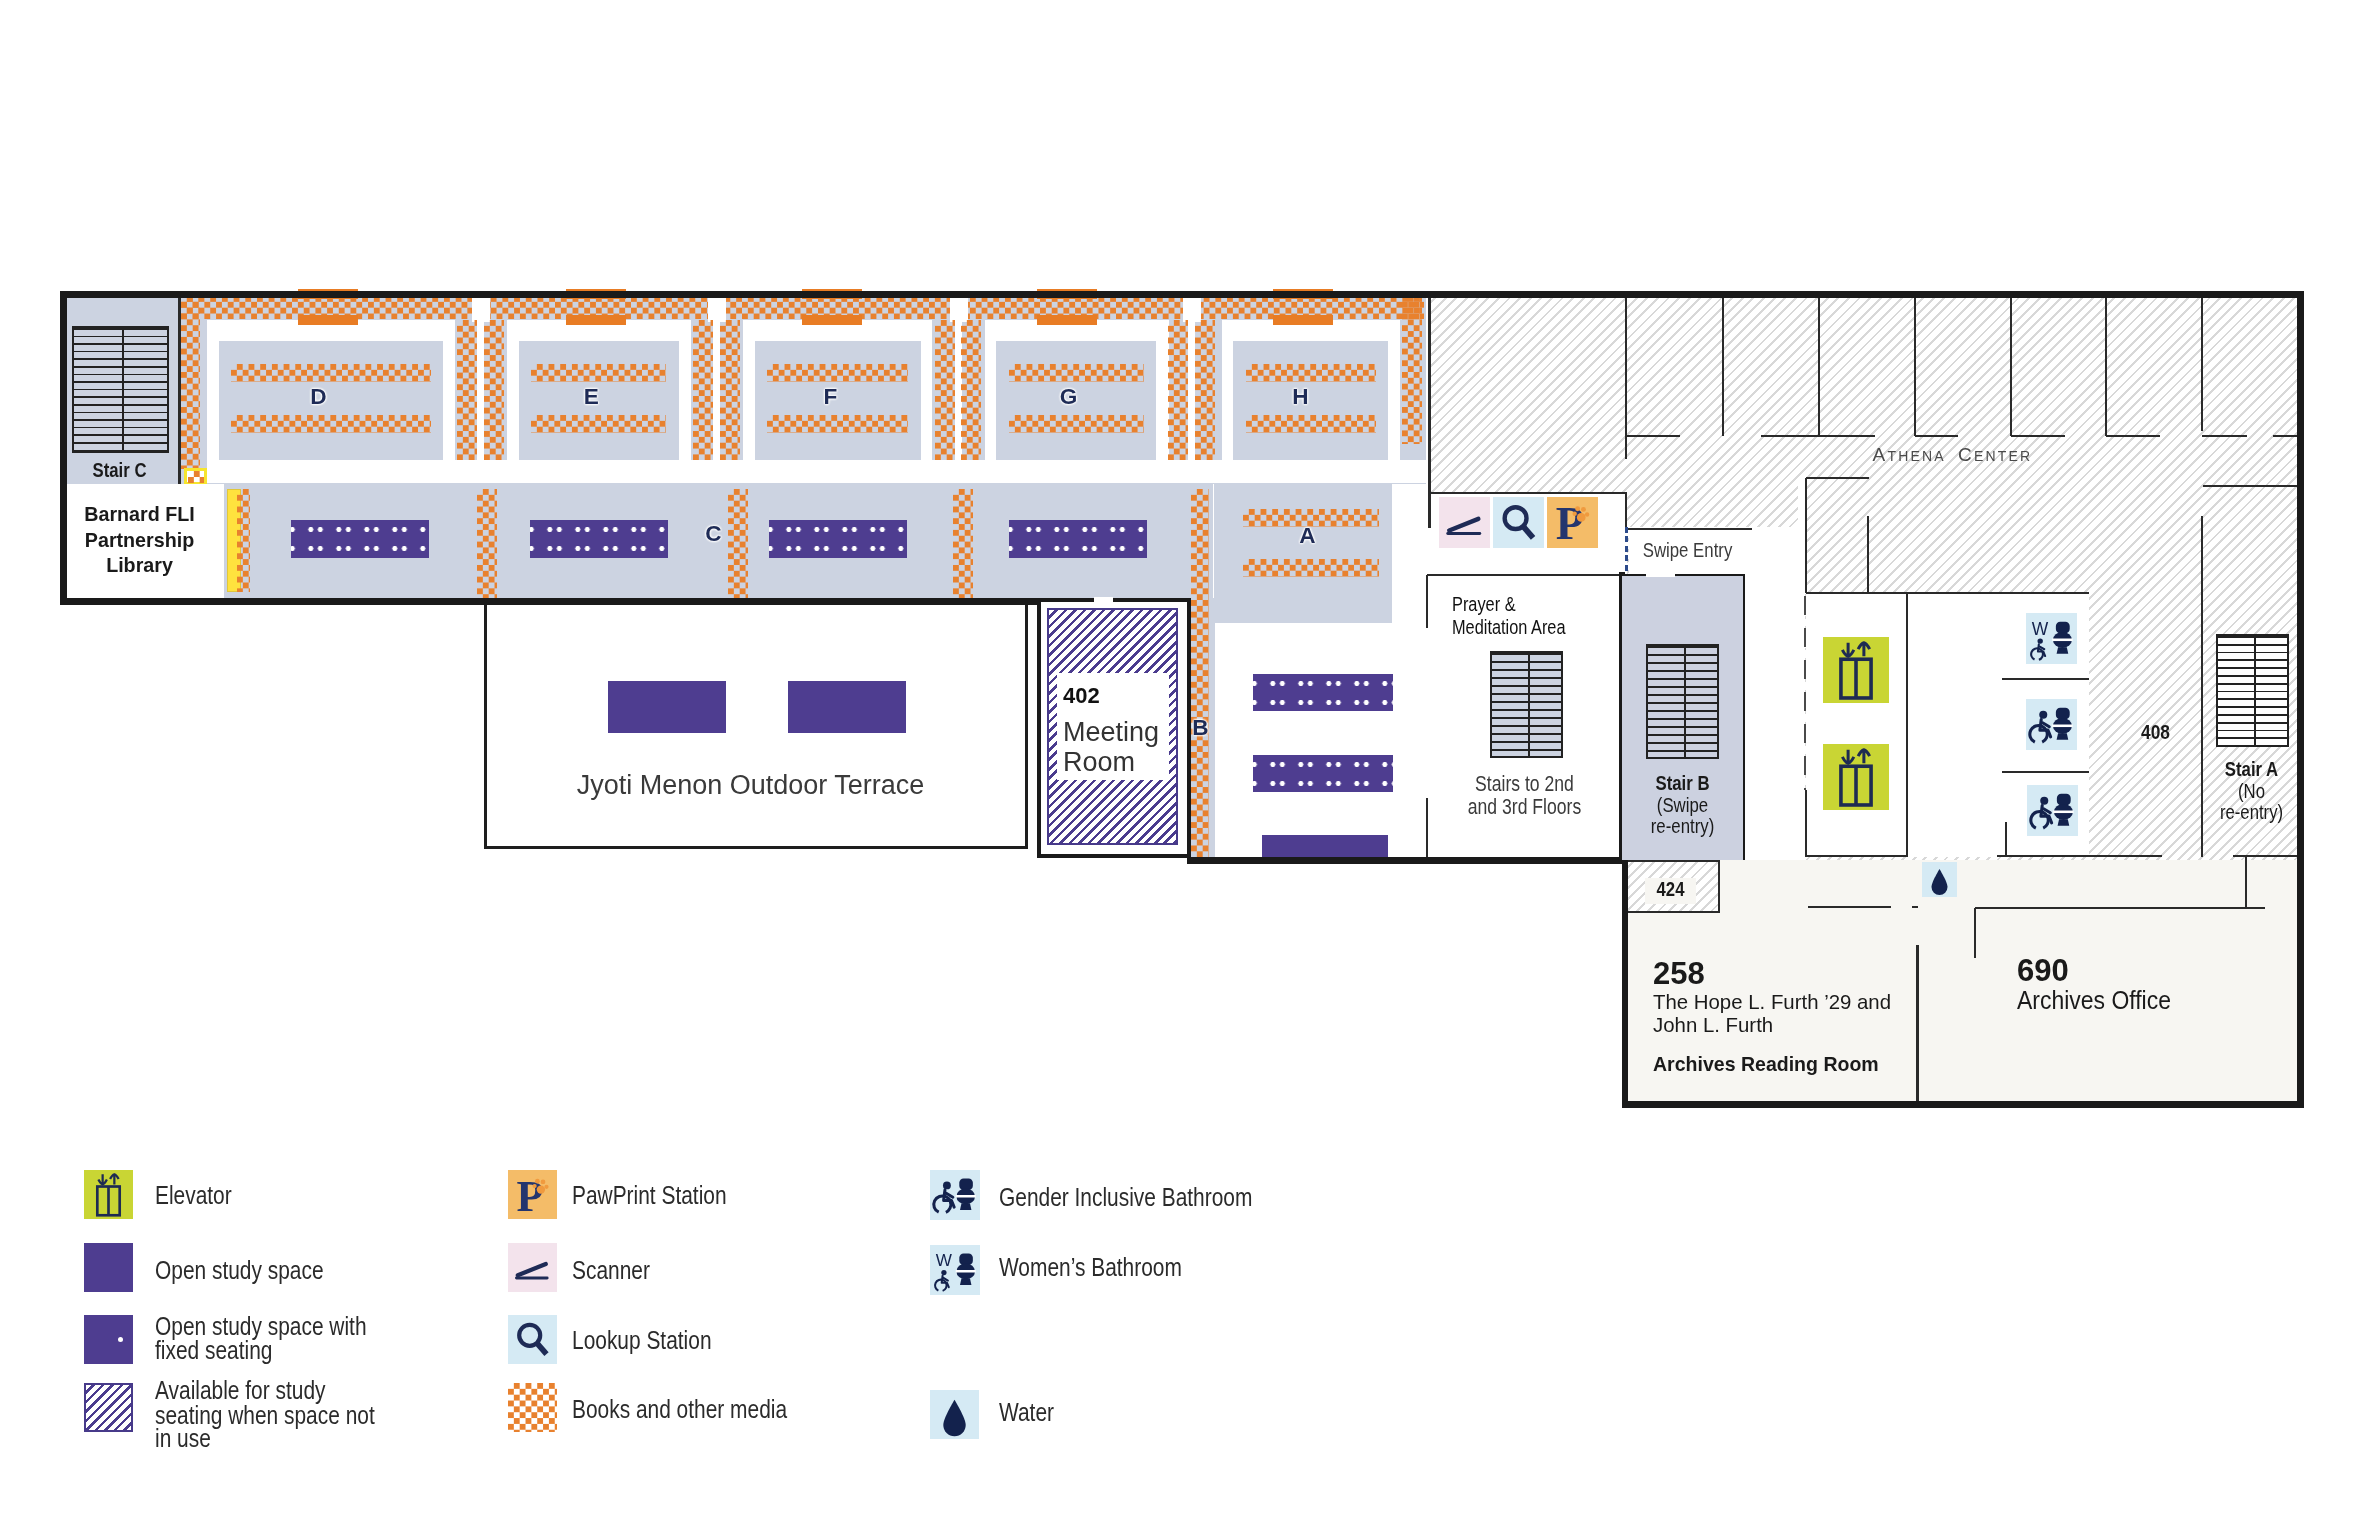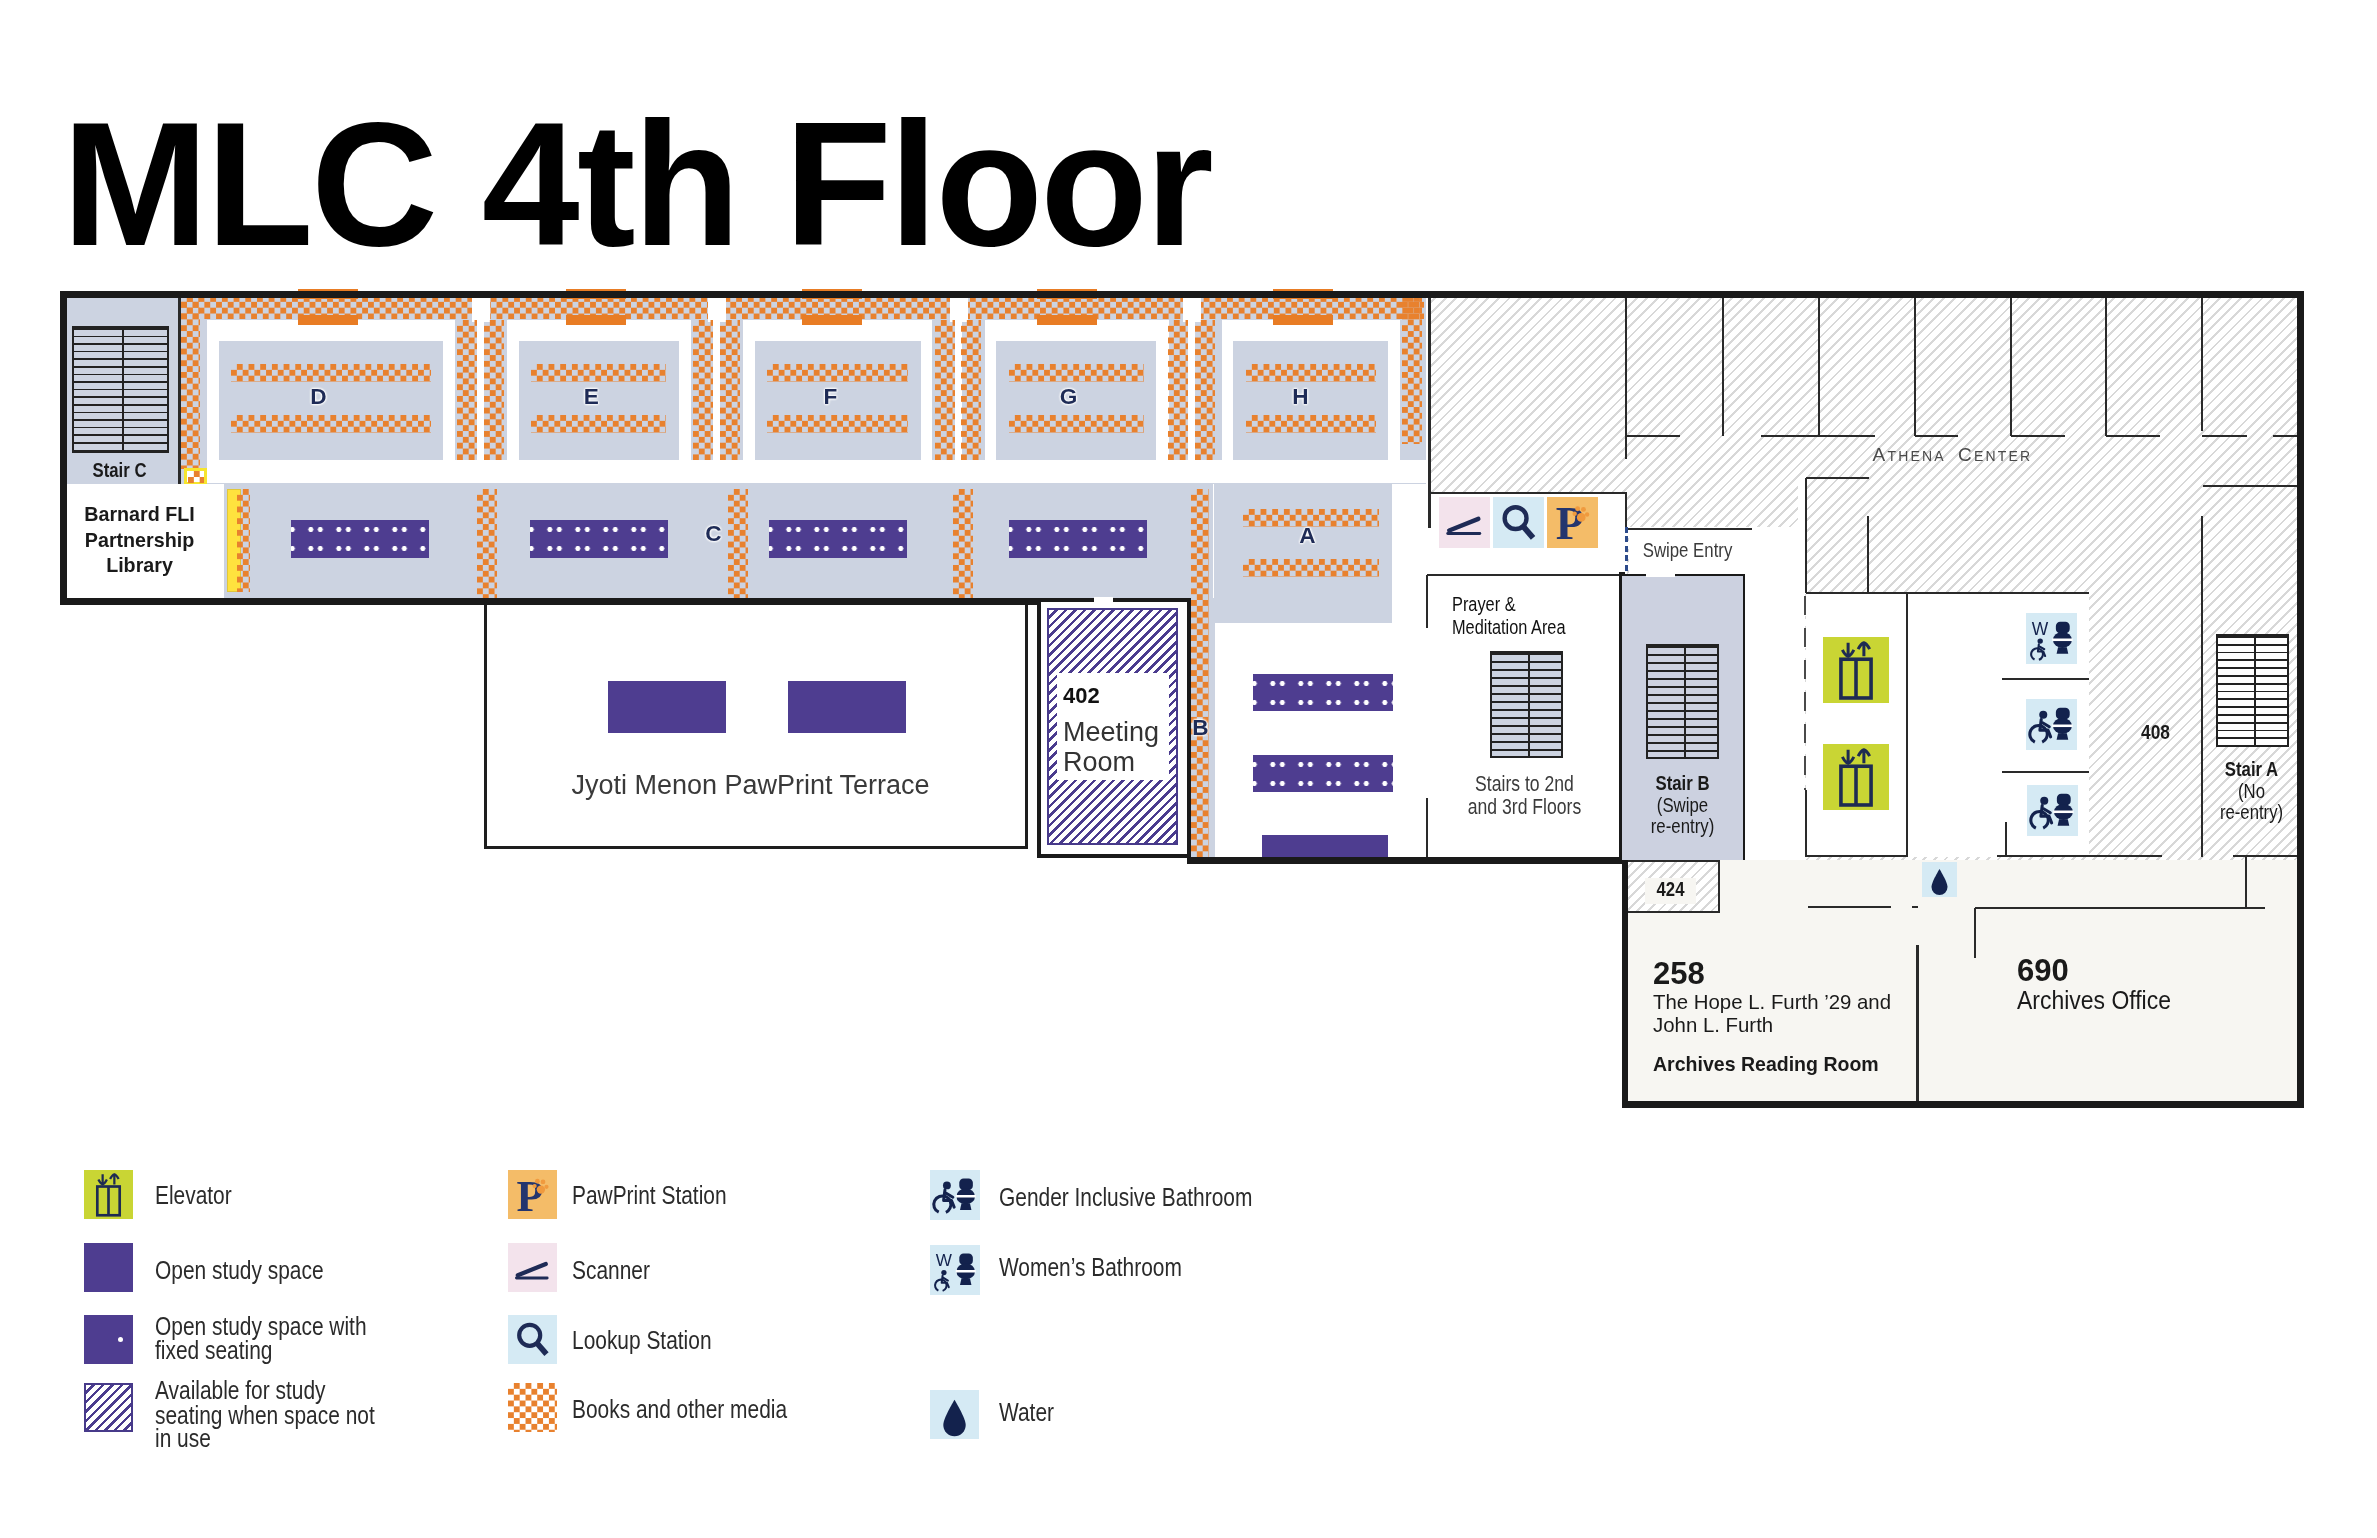--- a/index.html
+++ b/index.html
@@ -94,21 +94,21 @@
 <div class="txt halo" style="left:725px;top:525px;font-size:22.6px;font-weight:700;color:#1e2b56;line-height:22.6px;letter-spacing:0;width:1165px;text-align:center;">A</div>
 <div class="" style="left:178px;top:294px;width:2.9px;height:190px;background:#2a2a2a;"></div>
 <div class="txt " style="left:-463px;top:461px;font-size:19.7px;font-weight:700;color:#1a1a1a;line-height:19.7px;letter-spacing:0;width:1165px;text-align:center;transform:scaleX(0.85);transform-origin:center;">Stair C</div>
 <div class="" style="left:66px;top:484px;width:158px;height:114px;background:#fff;"></div>
 <div class="txt " style="left:-443px;top:505px;font-size:19.7px;font-weight:700;color:#1a1a1a;line-height:19.7px;letter-spacing:0;width:1165px;text-align:center;">Barnard FLI</div>
 <div class="txt " style="left:-443px;top:531px;font-size:19.7px;font-weight:700;color:#1a1a1a;line-height:19.7px;letter-spacing:0;width:1165px;text-align:center;">Partnership</div>
 <div class="txt " style="left:-443px;top:556px;font-size:19.7px;font-weight:700;color:#1a1a1a;line-height:19.7px;letter-spacing:0;width:1165px;text-align:center;">Library</div>
 <div class="" style="left:484px;top:601px;width:544px;height:248px;background:#fff;border:3.6px solid #1e1e1e;border-top:none;"></div>
 <div class="" style="left:608px;top:681px;width:118px;height:52px;background:#4e3d90;"></div>
 <div class="" style="left:788px;top:681px;width:118px;height:52px;background:#4e3d90;"></div>
-<div class="txt " style="left:168px;top:772px;font-size:27px;font-weight:400;color:#3a3a3a;line-height:27px;letter-spacing:0;width:1165px;text-align:center;">Jyoti Menon PawPrint Terrace</div>
+<div class="txt " style="left:168px;top:772px;font-size:27px;font-weight:400;color:#3a3a3a;line-height:27px;letter-spacing:0;width:1165px;text-align:center;">Jyoti Menon Outdoor Terrace</div>
 <div class="" style="left:1037px;top:598px;width:154px;height:260px;background:#fff;border:4.4px solid #1a1a1a;"></div>
 <div class="hatchP" style="left:1047px;top:608px;width:131px;height:237px;border:2.2px solid #473a8a;"></div>
 <div class="" style="left:1057px;top:673px;width:112px;height:107px;background:#fff;"></div>
 <div class="txt" style="left:1063px;top:683px;font-size:22px;font-weight:700;color:#111;">402</div>
 <div class="txt" style="left:1063px;top:717px;font-size:27px;color:#333;line-height:30px;">Meeting<br>Room</div>
 <div class="dots" style="left:1253px;top:674px;width:140px;height:37px;background-color:#4e3d90;"></div>
 <div class="dots" style="left:1253px;top:755px;width:140px;height:37px;background-color:#4e3d90;"></div>
 <div class="" style="left:1262px;top:835px;width:126px;height:25px;background:#4e3d90;"></div>
 <div class="hatchG" style="left:1430px;top:294px;width:870px;height:566px;"></div>
 <div class="" style="left:1430px;top:493px;width:197px;height:366px;background:#fff;"></div>
@@ -310,21 +310,20 @@
 <div class="txt " style="left:1573px;top:722px;font-size:20.4px;font-weight:700;color:#1a1a1a;line-height:20.4px;letter-spacing:0;width:1165px;text-align:center;transform:scaleX(0.85);transform-origin:center;">408</div>
 <div class="txt " style="left:1669px;top:759px;font-size:20.4px;font-weight:700;color:#1a1a1a;line-height:20.4px;letter-spacing:0;width:1165px;text-align:center;transform:scaleX(0.82);transform-origin:center;">Stair A</div>
 <div class="txt " style="left:1669px;top:781px;font-size:20.4px;font-weight:400;color:#1a1a1a;line-height:20.4px;letter-spacing:0;width:1165px;text-align:center;transform:scaleX(0.82);transform-origin:center;">(No</div>
 <div class="txt " style="left:1669px;top:802px;font-size:20.4px;font-weight:400;color:#1a1a1a;line-height:20.4px;letter-spacing:0;width:1165px;text-align:center;transform:scaleX(0.82);transform-origin:center;">re-entry)</div>
 <div class="txt" style="left:1653px;top:956px;font-size:31px;font-weight:700;color:#1a1a1a;">258</div>
 <div class="txt" style="left:1653px;top:991px;font-size:20.4px;color:#1a1a1a;">The Hope L. Furth ’29 and</div>
 <div class="txt" style="left:1653px;top:1014px;font-size:20.4px;color:#1a1a1a;">John L. Furth</div>
 <div class="txt" style="left:1653px;top:1052px;font-size:21px;font-weight:700;color:#1a1a1a;transform:scaleX(0.93);transform-origin:left center;">Archives Reading Room</div>
 <div class="txt" style="left:2017px;top:953px;font-size:31px;font-weight:700;color:#1a1a1a;">690</div>
 <div class="txt" style="left:2017px;top:986px;font-size:25.5px;color:#1a1a1a;transform:scaleX(0.9);transform-origin:left center;">Archives Office</div>
-<div class="txt" style="left:62px;top:83px;font-size:176px;font-weight:700;color:#000;letter-spacing:-2.6px;">MLC 4th Floor</div>
 <div class="" style="left:84px;top:1170px;width:49px;height:49px;background:#c9d534;">
       <svg viewBox="0 0 92 92">
         <g stroke="#1e2b52" stroke-width="4.2" fill="none">
           <path d="M35 8 L35 26 M27 18 Q31 26 35 27 Q39 26 43 18"></path>
           <path d="M57 27 L57 9 M49 17 Q53 9 57 8 Q61 9 65 17"></path>
         </g>
         <g stroke="#1e2b52" stroke-width="5" fill="none">
           <rect x="25" y="31" width="42" height="54"></rect>
           <path d="M46 31 L46 85"></path>
         </g>

